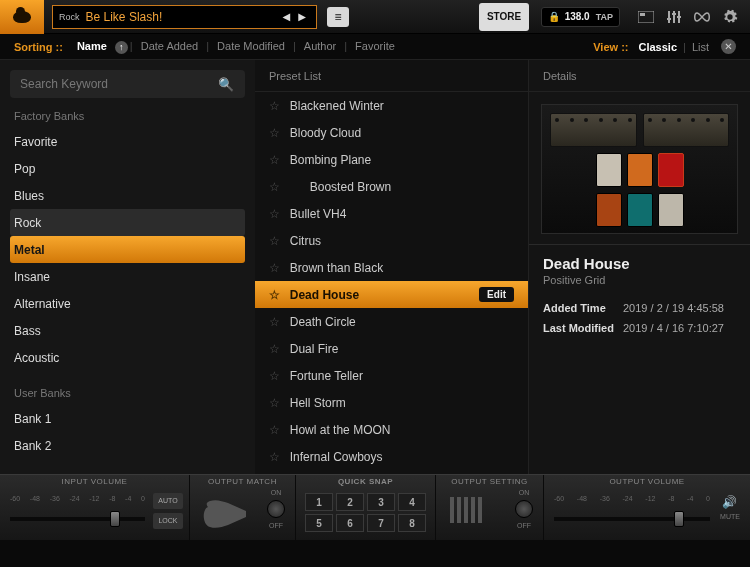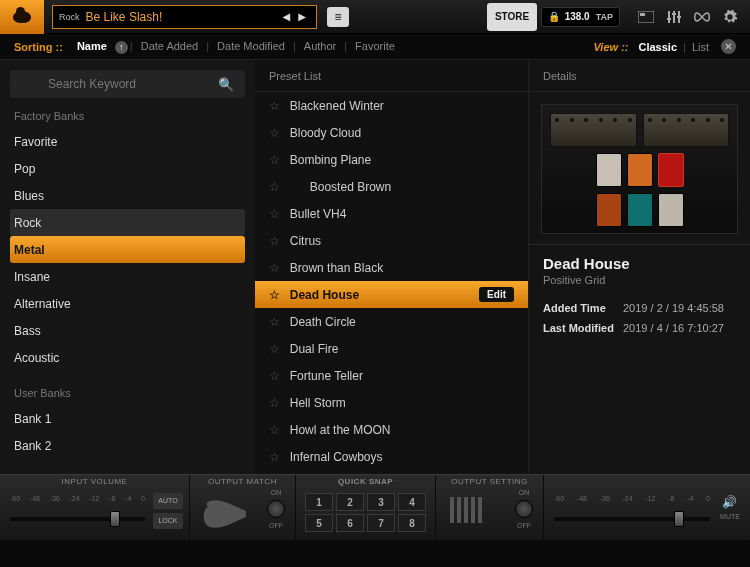--- a/index.html
+++ b/index.html
@@ -10,48 +10,48 @@
   .cloud-btn { width: 44px; height: 34px; background: linear-gradient(#f7a428,#cd6f08); display:flex; align-items:center; justify-content:center; }
   .cloud-ico { width:18px; height:12px; border-radius:50% 50% 45% 45%; background:#1d1000; position:relative; }
   .cloud-ico::before{content:"";position:absolute;left:3px;top:-4px;width:9px;height:9px;background:#1d1000;border-radius:50%;}
   .preset-box { margin-left:8px; width:265px; height:24px; border:1px solid #cb7a1c; background:#000; display:flex; align-items:center; padding:0 6px; }
   .preset-tag { font-size:9px; color:#bbb; margin-right:6px; }
   .preset-name { color:#f2a33b; font-size:12px; flex:1; }
   .arrow { color:#ddd; font-size:10px; padding:0 4px; cursor:pointer; }
   .menu-btn { width:22px; height:20px; margin-left:10px; background:#d9d9d9; color:#111; font-size:12px; display:flex; align-items:center; justify-content:center; border-radius:3px; }
 
   .topbar-spacer { flex:1; }
-  .store-btn { height:28px; padding:12px 8px; font-size:10px; font-weight:bold; background:#ddd; color:#111; border-radius:3px; display:flex; align-items:center; margin-right:4px;}
+  .store-btn { height:28px; padding:12px 8px; font-size:10px; font-weight:bold; background:#ddd; color:#111; border-radius:3px; display:flex; align-items:center; margin-right:12px;}
   .tempo-box { display:flex; align-items:center; height:20px; background:#000; border:1px solid #333; border-radius:3px; padding:0 6px; margin-right:12px;}
   .lock-ico{ color:#e7941c; font-size:10px; margin-right:4px;}
   .tempo-val { font-size:10px; font-weight:bold; color:#eee; margin-right:6px;}
   .tap-lbl { font-size:9px; color:#bbb; font-weight:bold;}
   .top-icon { width:28px; height:22px; display:flex; align-items:center; justify-content:center; color:#aaa; font-size:14px; }
   .top-icon svg { fill:#aaa; }
 
   
   .sortbar { height:26px; display:flex; align-items:center; padding:0 14px; font-size:11px; color:#777; border-bottom:1px solid #222;}
   .sorting { color:#e7941c; font-weight:bold; margin-right:8px;}
   .sort-item { color:#888; padding:0 6px; }
   .sort-item.active { color:#fff; font-weight:bold; }
   .sort-dir { display:inline-block; width:13px; height:13px; border-radius:50%; background:#555; color:#fff; font-size:9px; line-height:13px; text-align:center; margin-left:2px;}
   .sort-sep { color:#444; padding:0 2px; }
   .sortbar-spacer{flex:1;}
-  .view-lbl { color:#e7941c; font-weight:bold; margin-right:6px;font-style:italic;}
+  .view-lbl { color:#e7941c; font-weight:bold; margin-right:6px;}
   .view-item { color:#888; padding:0 4px; }
   .view-item.active { color:#fff; font-weight:bold; }
   .close-circ { width:15px; height:15px; border-radius:50%; background:#555; color:#ccc; font-size:10px; line-height:15px; text-align:center; margin-left:8px;}
 
   
   .content { display:flex; height:414px; }
 
   
   .sidebar { width:255px; background:#161616; display:flex; flex-direction:column; padding:10px 10px 0 10px;}
   .search-box { height:28px; background:#242424; border-radius:4px; display:flex; align-items:center; padding:0 10px; color:#777;}
-  .search-ph { flex:1; font-size:12px;margin-left:28px; }
+  .search-ph { flex:1; font-size:12px; }
   .search-ico { font-size:13px; }
   .sec-title { font-size:11px; color:#777; margin:12px 0 6px 4px;}
   .bank-item { height:27px; display:flex; align-items:center; padding-left:4px; font-size:12px; color:#ddd; border-radius:3px; }
   .bank-item.sel-dark { background:#2c2c2c; }
   .bank-item.sel-gold { background:linear-gradient(#f7a72d,#d17808); color:#151515; font-weight:bold;}
 
   
   .preset-col { flex:1; background:#111; }
   .col-hdr { height:32px; display:flex; align-items:center; padding-left:14px; font-size:11px; color:#888; border-bottom:1px solid #222;}
   .plist { height:382px; overflow:hidden; }
@@ -358,20 +358,21 @@
         <div class="bar" style="height:26px"></div>
     </div>
     <div class="toggle-col" style="right:6px;">
       <span>ON</span>
       <div class="toggle-knob"></div>
       <span>OFF</span>
     </div>
   </div>
 
   <div class="bsec output-sec" style="border-right:none;">
+    <div class="bsec-hdr">OUTPUT VOLUME</div>
     <div class="ruler" id="out-ruler" style="right:40px;">
         <span>-60</span>
         <span>-48</span>
         <span>-36</span>
         <span>-24</span>
         <span>-12</span>
         <span>-8</span>
         <span>-4</span>
         <span>0</span>
       </div>

